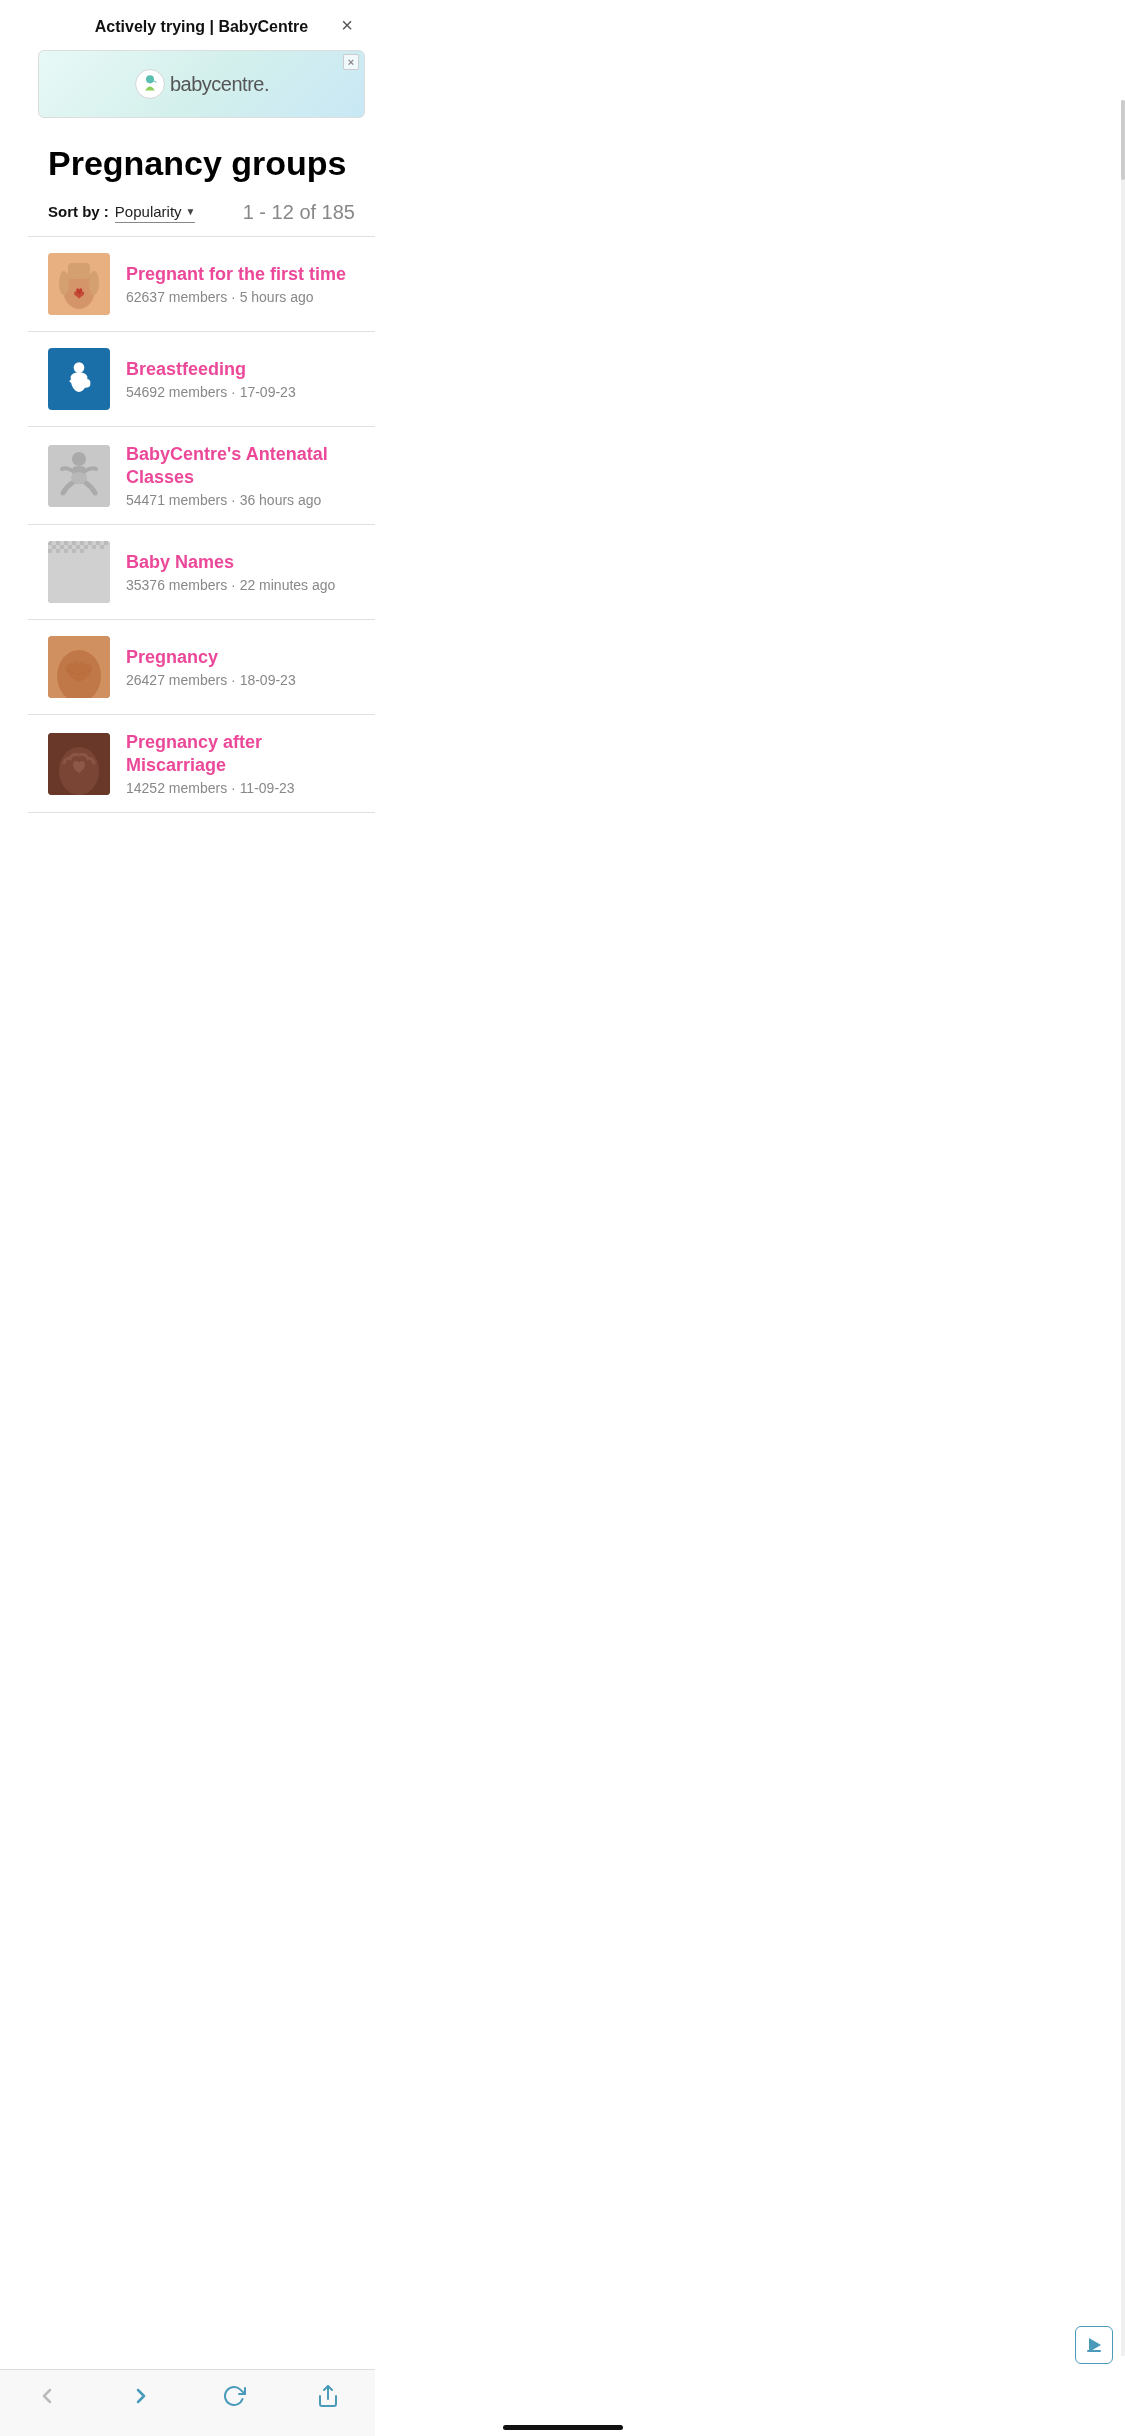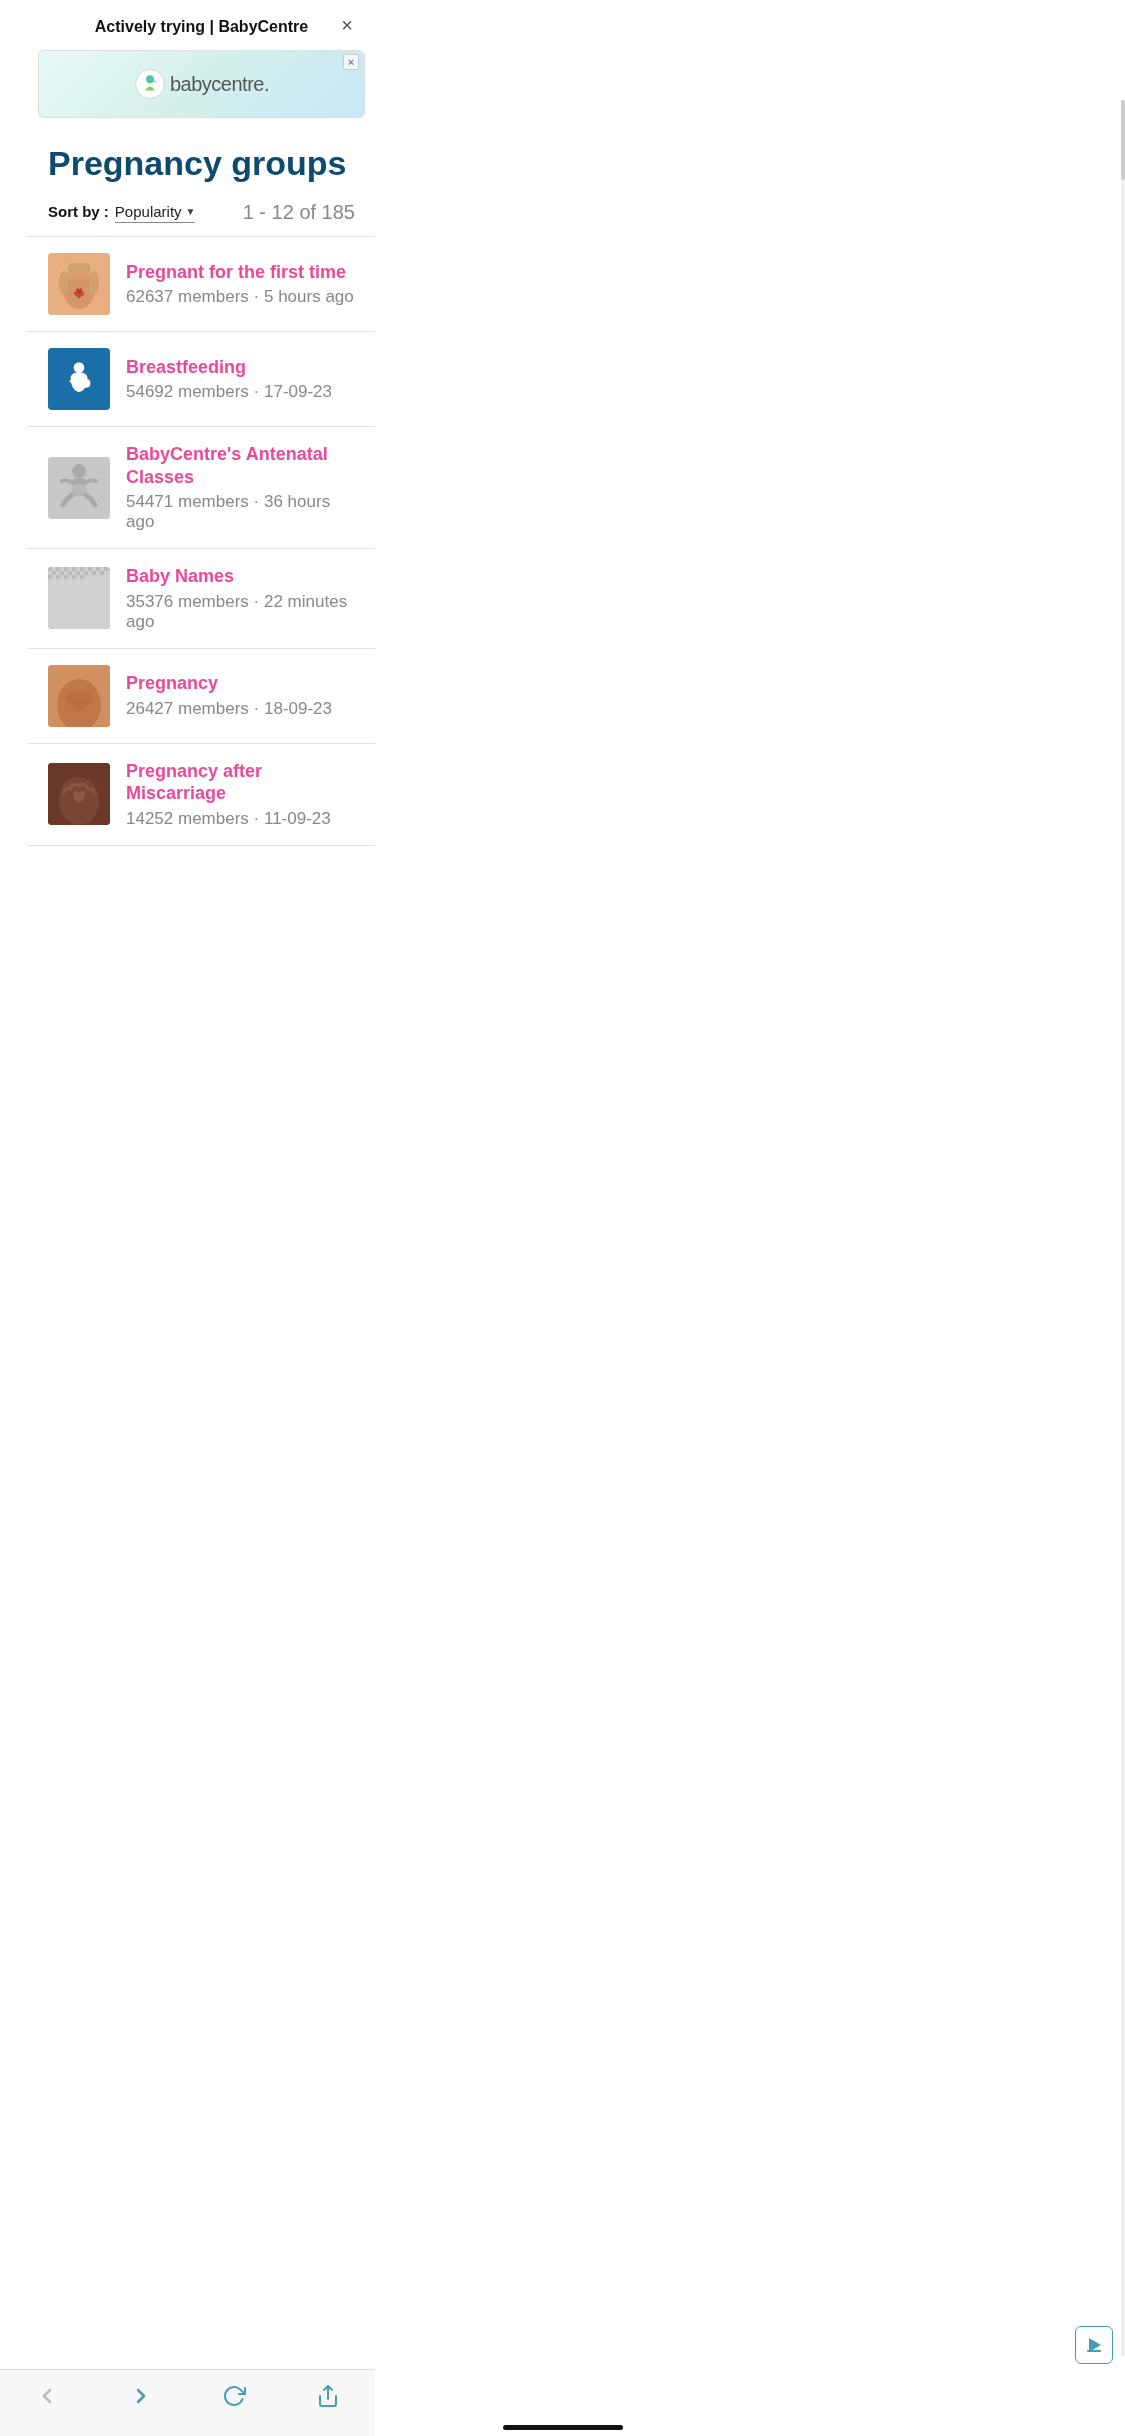--- a/index.html
+++ b/index.html
@@ -85,21 +85,21 @@
       font-size: 20px;
       color: #555;
       font-weight: 300;
       letter-spacing: -0.5px;
     }
 
     
     .page-title {
       font-size: 34px;
       font-weight: 800;
-      color: #0c4a6e;
+      color: #000000;
       padding: 20px 20px 10px;
       line-height: 1.15;
     }
 
     
     .sort-bar {
       display: flex;
       align-items: center;
       justify-content: space-between;
       padding: 8px 20px 12px;
@@ -220,21 +220,21 @@
       flex: 1;
     }
     .group-name {
       font-size: 18px;
       font-weight: 600;
       color: #ec4899;
       margin-bottom: 4px;
       line-height: 1.25;
     }
     .group-meta {
-      font-size: 17px;
+      font-size: 14px;
       color: #888;
     }
 
     
     .bf-icon {
       width: 38px;
       height: 38px;
     }
 
     

